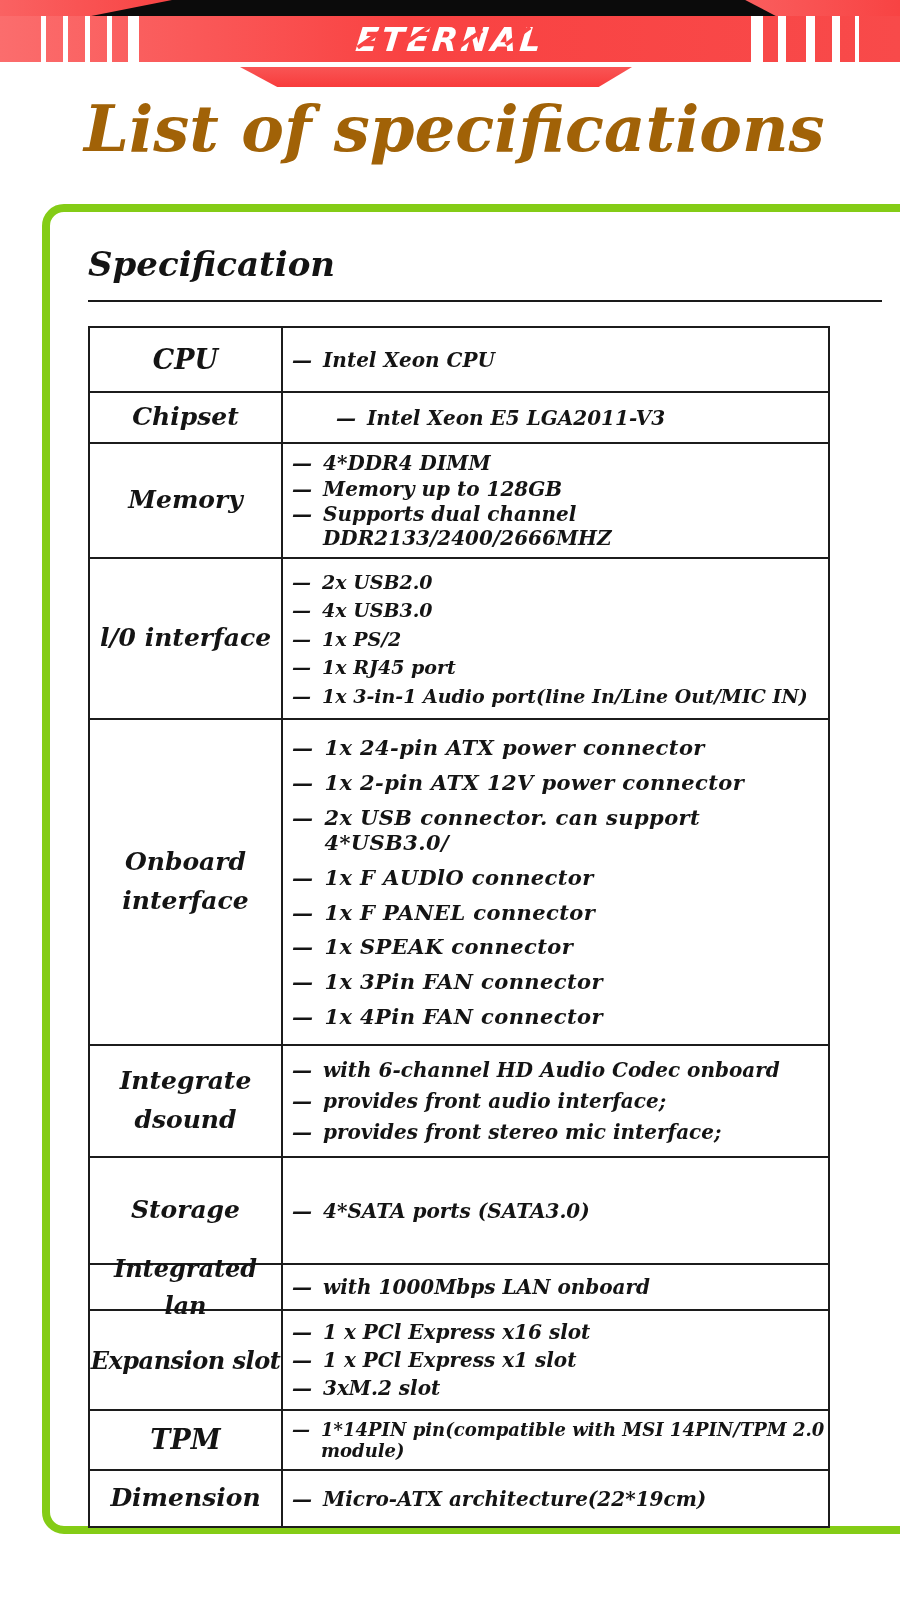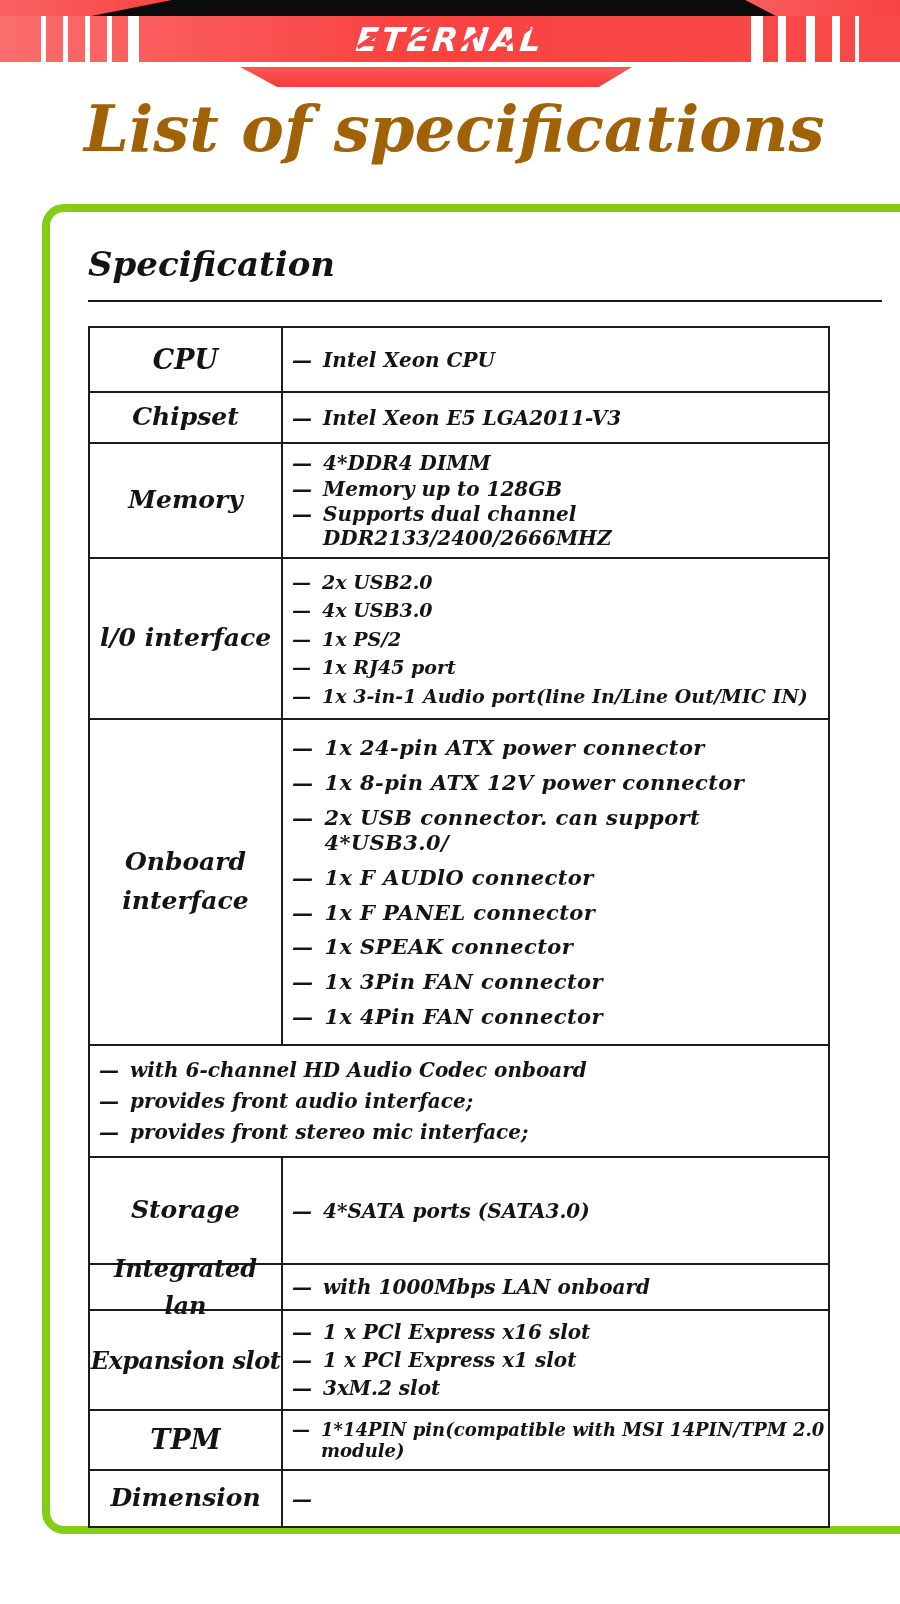--- a/index.html
+++ b/index.html
@@ -38,21 +38,21 @@
   .t-row:last-child { border-bottom:none; }
   .t-label { width:193px; flex:0 0 193px; border-right:2px solid #1c1c1c;
              display:flex; align-items:center; justify-content:center; text-align:center;
              white-space:pre-line; font-style:italic; font-weight:700; font-size:25px; line-height:1.55; }
   .t-value { flex:1; display:flex; flex-direction:column; justify-content:space-evenly;
              padding:5px 2px 5px 9px; font-style:italic; font-weight:600; font-size:20px; }
   .t-line { display:flex; align-items:baseline; }
   .bullet { font-weight:700; margin-right:11px; flex:0 0 auto; }
 
   
-  .row-0 { height:65px; }  .row-1 { height:51px; }  .row-2 { height:115px; }
+  .row-0 { height:65px; }  .row-1 { height:51px;gap:44px; }  .row-2 { height:115px; }
   .row-3 { height:161px; } .row-4 { height:326px; } .row-5 { height:112px; }
   .row-6 { height:107px; } .row-7 { height:46px; }  .row-8 { height:100px; }
   .row-9 { height:60px; }  .row-10 { height:55px; }
   
   .row-0 .t-label, .row-9 .t-label { font-size:27px; }
   .row-3 .t-value { font-size:19px; }
   .row-4 .t-value { font-size:21px; letter-spacing:0.4px; }
   .row-7 .t-label { font-size:24px;text-align:center; }
   .row-8 .t-label { font-size:24px; letter-spacing:-0.5px; }
   .row-9 .t-value { font-size:18px; }
@@ -159,21 +159,21 @@
       <div class="t-row row-4">
         <div class="t-label">Onboard
 interface</div>
         <div class="t-value">
           <div class="t-line">
             <span class="bullet">—</span>
             <span>1x 24-pin ATX power connector</span>
           </div>
           <div class="t-line">
             <span class="bullet">—</span>
-            <span>1x 8-pin ATX 12V power connector</span>
+            <span>1x 2-pin ATX 12V power connector</span>
           </div>
           <div class="t-line">
             <span class="bullet">—</span>
             <span>2x USB connector. can support 4*USB3.0/</span>
           </div>
           <div class="t-line">
             <span class="bullet">—</span>
             <span>1x F AUDlO connector</span>
           </div>
           <div class="t-line">
@@ -188,20 +188,22 @@
             <span class="bullet">—</span>
             <span>1x 3Pin FAN connector</span>
           </div>
           <div class="t-line">
             <span class="bullet">—</span>
             <span>1x 4Pin FAN connector</span>
           </div>
         </div>
       </div>
       <div class="t-row row-5">
+        <div class="t-label">Integrate
+dsound</div>
         <div class="t-value">
           <div class="t-line">
             <span class="bullet">—</span>
             <span>with 6-channel HD Audio Codec onboard</span>
           </div>
           <div class="t-line">
             <span class="bullet">—</span>
             <span>provides front audio interface;</span>
           </div>
           <div class="t-line">
@@ -252,17 +254,18 @@
             <span class="bullet">—</span>
             <span>1*14PIN pin(compatible with MSI 14PIN/TPM 2.0 module)</span>
           </div>
         </div>
       </div>
       <div class="t-row row-10">
         <div class="t-label">Dimension</div>
         <div class="t-value">
           <div class="t-line">
             <span class="bullet">—</span>
+            <span>Micro-ATX architecture(22*19cm)</span>
           </div>
         </div>
       </div>
     </div>
 </div>
 
 </body></html>

